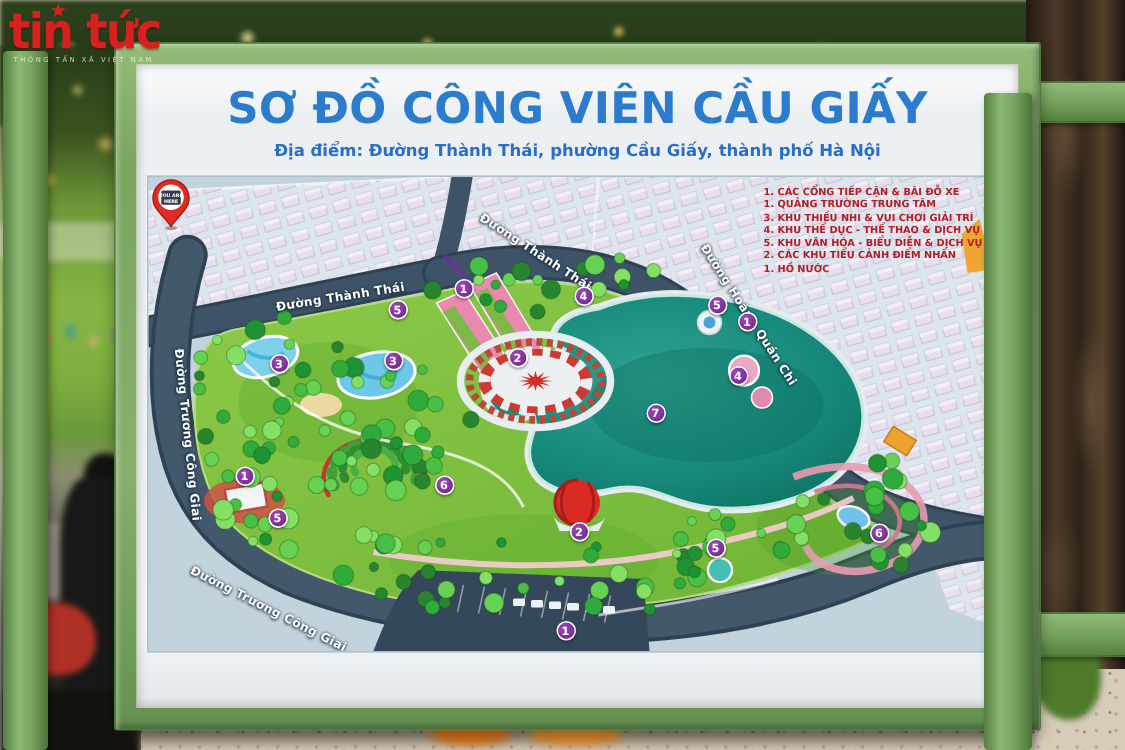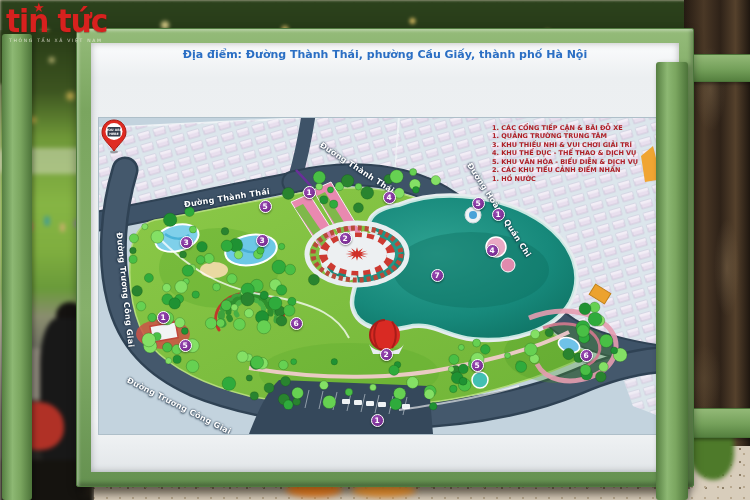--- a/index.html
+++ b/index.html
@@ -64,21 +64,21 @@
     background:linear-gradient(180deg,#94bb79,#7aa55f 18%,#86b06b 62%,#659150 100%);
     box-shadow:inset 2px 2px 3px rgba(255,255,255,.35),inset -2px -3px 4px rgba(0,0,0,.28),0 4px 9px rgba(0,0,0,.35);}
   .board-inner{position:absolute;left:14px;top:14px;width:588px;height:429px;
     background:linear-gradient(180deg,#fbfcfd,#eceff1 8%,#f4f6f7 88%,#e2e6e9);
     box-shadow:inset 0 0 7px rgba(0,0,0,.28);}
   .board-title{margin:0;padding-top:12px;text-align:center;color:#2b7ccd;font-size:29px;font-weight:bold;letter-spacing:.2px;}
   .board-subtitle{margin:0;padding-top:5px;text-align:center;color:#2b6fc4;font-size:11px;font-weight:bold;}
   
   .map{position:absolute;left:7px;top:74px;width:558px;height:316px;border:1px solid #aebfc9;background:#c3d3de;overflow:hidden;}
   .map svg{position:absolute;left:0;top:0;}
-  .map-legend{position:absolute;right:19px;top:6px;color:#ae2027;font-size:6.5px;font-weight:bold;line-height:1.3;white-space:nowrap;}
+  .map-legend{position:absolute;right:2px;top:6px;color:#ae2027;font-size:6.5px;font-weight:bold;line-height:1.3;white-space:nowrap;}
   .road-label{position:absolute;color:#fff;font-size:8px;font-weight:bold;white-space:nowrap;letter-spacing:.3px;
     text-shadow:0 0 2px rgba(15,35,55,.95),0 1px 2px rgba(15,35,55,.8);}
   .marker{position:absolute;width:13px;height:13px;border-radius:50%;border:1.5px solid #fff;box-sizing:border-box;
     background:radial-gradient(circle at 35% 30%,#9b4bb5,#6b2384);color:#fff;font-size:7.5px;font-weight:bold;
     display:flex;align-items:center;justify-content:center;box-shadow:0 1px 2px rgba(0,0,0,.45);}
   .pin{position:absolute;left:177px;top:42px;width:30px;height:36px;}
   
   .logo{left:6px;top:4px;width:110px;}
   .logo-text{color:#d7211e;font-size:29px;font-weight:bold;letter-spacing:-1px;transform:scaleX(1.02) scaleY(1.12);transform-origin:left top;
     text-shadow:0 1px 1px rgba(90,10,10,.4);line-height:1.1;}
@@ -112,20 +112,21 @@
       <div class="dark-bottom"></div>
     </div>
   </div>
 
   <div class="abs under-shadow"></div>
   <div class="abs orange-blob ob1"></div>
   <div class="abs orange-blob ob2"></div>
 
   <div class="abs board">
     <div class="board-inner">
+      <h1 class="board-title">SƠ ĐỒ CÔNG VIÊN CẦU GIẤY</h1>
       <div class="board-subtitle">Địa điểm: Đường Thành Thái, phường Cầu Giấy, thành phố Hà Nội</div>
 
       <div class="map">
         <svg width="558" height="316" viewBox="0 0 558 316">
           <defs>
             <pattern id="bld" width="16" height="12" patternUnits="userSpaceOnUse" patternTransform="rotate(-16)">
               <rect x="1" y="2" width="11" height="7" fill="#e9dfee" stroke="#cbbfd6" stroke-width="0.8"></rect>
               <rect x="1" y="2" width="11" height="2.6" fill="#f4eef7"></rect>
             </pattern>
             <radialGradient id="lakeGrad" cx="45%" cy="40%" r="75%">

